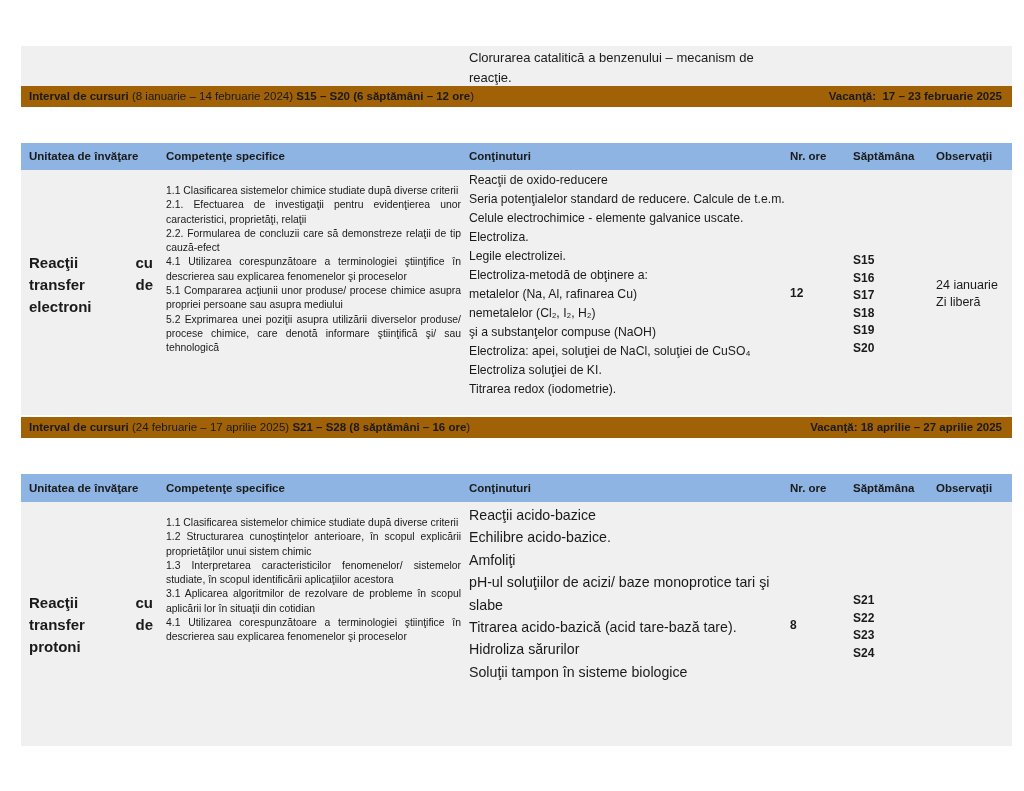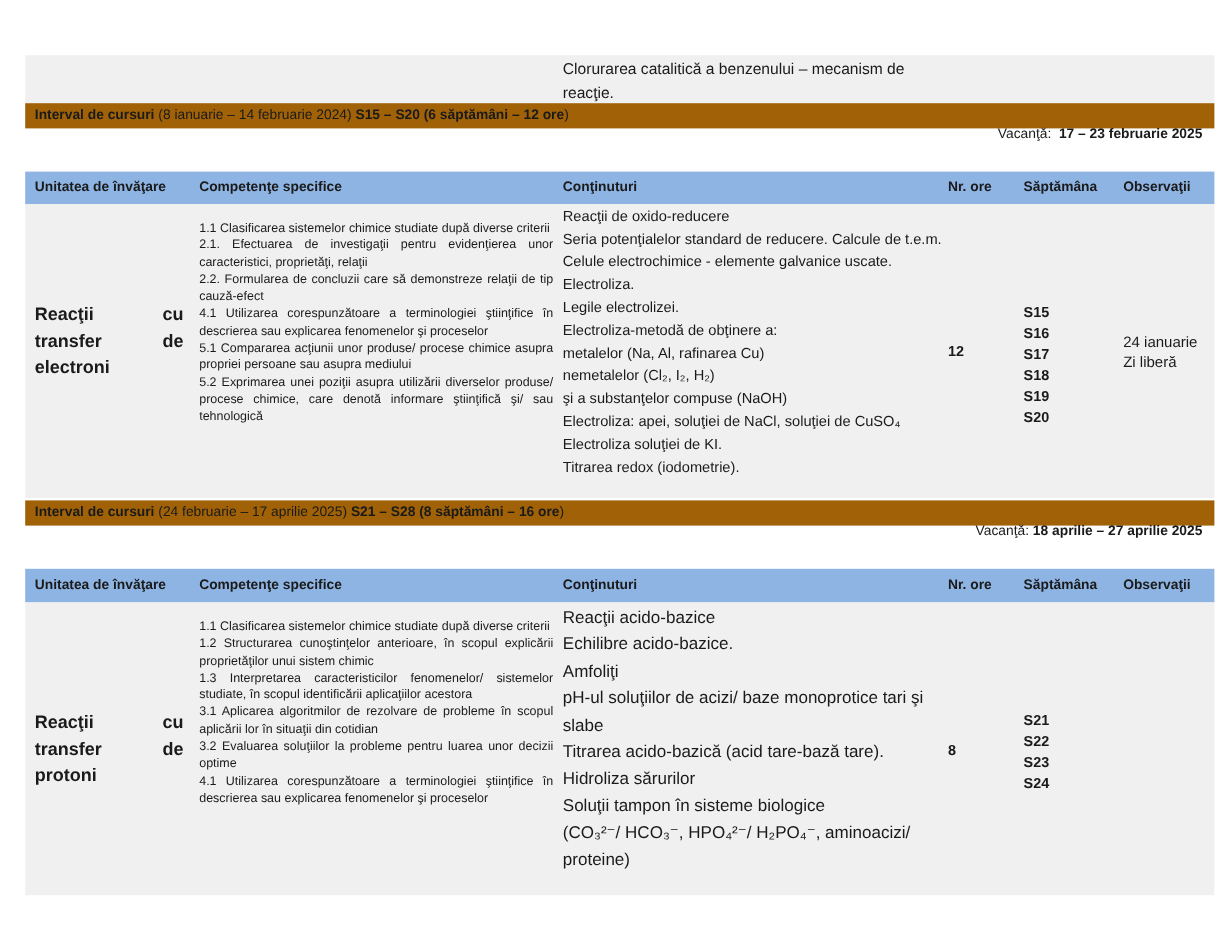--- a/index.html
+++ b/index.html
@@ -4,21 +4,21 @@
 <style>
   html, body { margin: 0; padding: 0; background: #ffffff; }
   body { width: 1024px; height: 791px; position: relative; overflow: hidden;
          font-family: "Liberation Sans", "DejaVu Sans", sans-serif; color: #1a1a1a; }
   .page { position: absolute; left: 21px; top: 46px; width: 991px; }
   .row-gray { background: #f0f0f0; }
   .cont-top { position: relative; height: 40px; }
   .cont-top .txt { position: absolute; left: 448px; top: 2px; width: 320px; font-size: 13px; line-height: 20px; }
   .interval { background: #a16207; height: 21px; position: relative; font-size: 11.5px; line-height: 21px; }
   .interval .left { position: absolute; left: 8px; top: 0; white-space: nowrap; }
-  .interval .right { position: absolute; right: 10px; top: 16px; white-space: nowrap; }
+  .interval .right { position: absolute; right: 10px; top: 0; white-space: nowrap; font-weight: bold; }
   .hdr { background: #8eb4e3; height: 27px; position: relative; font-size: 11.5px; font-weight: bold; line-height: 27px; margin-top: 36px; }
   .hdr span { position: absolute; top: 0; white-space: nowrap; }
   .c-unit { left: 8px; } .c-comp { left: 145px; } .c-cont { left: 448px; }
   .c-ore { left: 769px; } .c-week { left: 832px; } .c-obs { left: 915px; }
   .body-row { position: relative; }
   .unit { position: absolute; left: 8px; width: 124px; font-size: 15px; font-weight: bold; line-height: 22px; }
   .unit .l1, .unit .l2 { display: flex; justify-content: space-between; }
   .comp { position: absolute; left: 145px; width: 295px; font-size: 10.4px; line-height: 14.3px; text-align: justify; }
   .comp div { margin: 0; }
   .cont { position: absolute; left: 448px; width: 320px; font-size: 12.2px; line-height: 19px; }
@@ -119,32 +119,30 @@
           <span>transfer</span>
           <span>de</span>
         </div>
       <div>protoni</div>
     </div>
     <div class="comp" style="top:14px">
       <div>1.1 Clasificarea sistemelor chimice studiate după diverse criterii</div>
       <div>1.2 Structurarea cunoştinţelor anterioare, în scopul explicării proprietăţilor unui sistem chimic</div>
       <div>1.3 Interpretarea caracteristicilor fenomenelor/ sistemelor studiate, în scopul identificării aplicaţiilor acestora</div>
       <div>3.1 Aplicarea algoritmilor de rezolvare de probleme în scopul aplicării lor în situaţii din cotidian</div>
-      <div>3.2 Evaluarea soluţiilor la probleme pentru luarea unor decizii optime</div>
       <div>4.1 Utilizarea corespunzătoare a terminologiei ştiinţifice în descrierea sau explicarea fenomenelor şi proceselor</div>
     </div>
     <div class="cont big" style="top:2px">
       <div>Reacţii acido-bazice</div>
       <div>Echilibre acido-bazice.</div>
       <div>Amfoliţi</div>
       <div>pH-ul soluţiilor de acizi/ baze monoprotice tari şi slabe</div>
       <div>Titrarea acido-bazică (acid tare-bază tare).</div>
       <div>Hidroliza sărurilor</div>
       <div>Soluţii tampon în sisteme biologice</div>
-      <div> (CO₃²⁻/  HCO₃⁻,  HPO₄²⁻/  H₂PO₄⁻,  aminoacizi/ proteine)</div>
     </div>
     <div class="ore" style="top:116px">8</div>
     <div class="weeks" style="top:90px">
       <div>S21</div>
       <div>S22</div>
       <div>S23</div>
       <div>S24</div>
     </div>
   </div>
 

